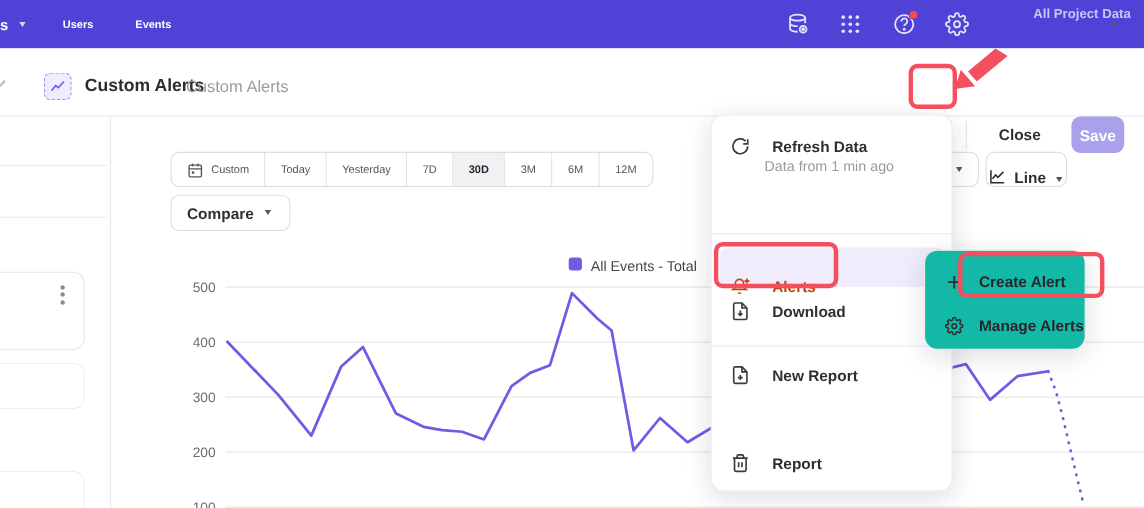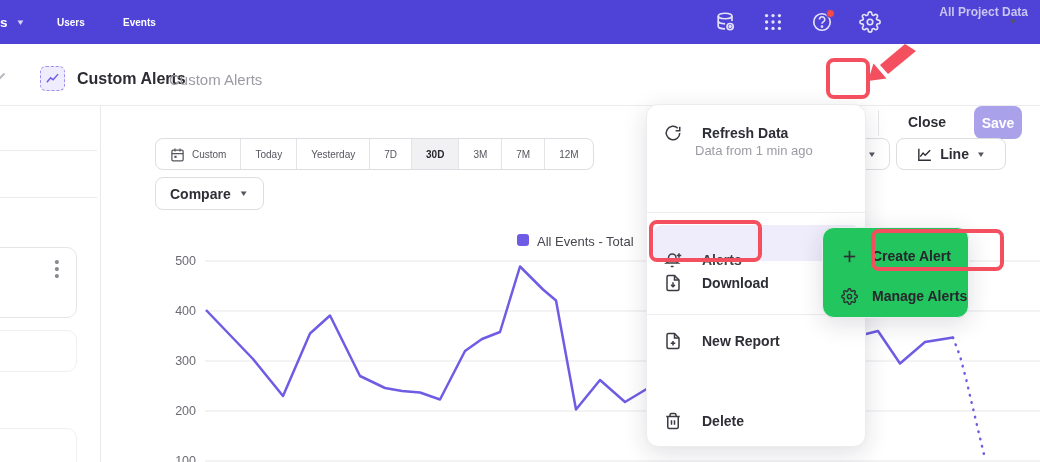--- a/index.html
+++ b/index.html
@@ -44,45 +44,45 @@
 
   
   .date-control { position:absolute; left:155px; top:138px; height:32px; display:flex; border:1px solid #dddde1; border-radius:8px; background:#fff; overflow:hidden; }
   .seg { display:flex; align-items:center; gap:7px; padding:0 14px; font-size:10px; color:#55555e; border-right:1px solid #e4e4e8; cursor:pointer; white-space:nowrap; }
   .seg:last-child { border-right:none; }
   .seg.sel { background:#f1f1f3; color:#26262c; font-weight:700; }
   .seg svg { width:15px; height:15px; color:#55555e; }
   .compare-btn { position:absolute; left:155px; top:177px; height:33px; padding:0 14px; display:flex; align-items:center; gap:8px; border:1px solid #dddde1; border-radius:8px; background:#fff; font-size:14px; font-weight:600; color:#2e2e36; cursor:pointer; }
   .chev { font-size:10px; color:#55555e; transform:scaleY(.8); }
   .hidden-dd { position:absolute; left:795px; top:138px; width:95px; height:32px; border:1px solid #dddde1; border-radius:8px; background:#fff; display:flex; align-items:center; justify-content:flex-end; padding-right:12px; cursor:pointer; z-index:1; }
-  .line-btn { position:absolute; left:896px; top:138px; width:110px; height:32px; border:1px solid #dddde1; border-radius:8px; background:#fff; display:flex; align-items:center; justify-content:center; gap:7px; font-size:14px; font-weight:600; color:#2e2e36; cursor:pointer; }
+  .line-btn { position:absolute; left:896px; top:138px; width:74px; height:32px; border:1px solid #dddde1; border-radius:8px; background:#fff; display:flex; align-items:flex-end; justify-content:center; gap:7px; font-size:14px; font-weight:600; color:#2e2e36; cursor:pointer; }
   .line-btn svg { width:17px; height:17px; color:#2e2e36; }
 
   
   #chart-svg { position:absolute; left:0; top:0; z-index:0; pointer-events:none; }
   .legend { position:absolute; left:517px; top:234px; display:flex; gap:8px; }
   .legend-swatch { width:12px; height:12px; border-radius:3px; background:#6858e8; }
   .legend-label { font-size:13px; color:#46464e; }
 
   
   .menu { position:absolute; left:646px; top:104px; width:220px; height:343px; background:#fff; border:1px solid #ececef; border-radius:12px; box-shadow:0 6px 24px rgba(30,30,60,.14); z-index:10; }
   .menu-row { position:absolute; left:7px; width:206px; height:36px; display:flex; align-items:center; border-radius:8px; cursor:pointer; }
   .menu-row .mi { width:18px; height:18px; margin-left:10px; color:#3a3a42; flex:none; }
   .menu-row .mi svg { width:18px; height:18px; display:block; }
   .menu-row .ml { margin-left:20px; font-size:14px; font-weight:600; color:#2e2e36; }
   .menu-row .spring { flex:1; }
   .menu-row .shortcut { margin-right:14px; font-size:13px; color:#8d8d95; }
   .menu-row .subarrow { margin-right:14px; font-size:13px; color:#55555e; }
   .menu-sub { position:absolute; left:48px; top:38px; font-size:13px; color:#9b9ba3; }
   .menu-sep { position:absolute; left:0; width:220px; height:1px; background:#ececef; }
   .menu-row.hl { background:#efecfb; }
-  .menu-row.hl .mi, .menu-row.hl .ml, .menu-row.hl .subarrow { color:#404040;margin-top:33px; }
-
-  
-  .submenu { position:absolute; left:822px; top:227px; width:147px; height:91px; background:#22c55e; border:1px solid #ececef; border-radius:12px; box-shadow:0 6px 24px rgba(30,30,60,.14); z-index:10; }
+  .menu-row.hl .mi, .menu-row.hl .ml, .menu-row.hl .subarrow { color:#c2410c;margin-top:33px; }
+
+  
+  .submenu { position:absolute; left:840px; top:227px; width:147px; height:91px; background:#14b8a6; border:1px solid #ececef; border-radius:12px; box-shadow:0 6px 24px rgba(30,30,60,.14); z-index:10; }
   .submenu-row { position:absolute; left:6px; width:135px; height:36px; display:flex; align-items:center; border-radius:8px; cursor:pointer; }
   .submenu-row .mi { width:17px; height:17px; margin-left:12px; color:#2e2e36; flex:none; }
   .submenu-row .mi svg { width:17px; height:17px; display:block; }
   .submenu-row .ml { margin-left:14px; font-size:14px; font-weight:700; color:#26262c; white-space:nowrap; }
 
   
   .red-box { position:absolute; border:4px solid #f44f5e; border-radius:8px; z-index:20; pointer-events:none; }
   #annot-arrow { position:absolute; left:0; top:0; z-index:20; pointer-events:none; }
 </style>
 </head>
@@ -218,21 +218,21 @@
     <div class="seg">
         <span>7D</span>
       </div>
     <div class="seg sel">
         <span>30D</span>
       </div>
     <div class="seg">
         <span>3M</span>
       </div>
     <div class="seg">
-        <span>7M</span>
+        <span>6M</span>
       </div>
     <div class="seg">
         <span>12M</span>
       </div>
   </div>
 
   <div class="compare-btn">
     <span>Compare</span>
     <span class="chev">▼</span>
   </div>
@@ -310,21 +310,21 @@
 
     <div class="menu-row" style="top:298px">
       <span class="mi">
         <svg viewBox="0 0 24 24" fill="none" stroke="currentColor" stroke-width="2">
             <polyline points="3 6 5 6 21 6"></polyline>
             <path d="M19 6v14a2 2 0 01-2 2H7a2 2 0 01-2-2V6m3 0V4a2 2 0 012-2h4a2 2 0 012 2v2"></path>
             <line x1="10" y1="11" x2="10" y2="17"></line>
             <line x1="14" y1="11" x2="14" y2="17"></line>
           </svg>
       </span>
-      <span class="ml">Delete</span>
+      <span class="ml">Report</span>
     </div>
   </div>
 
   <div class="submenu">
     <div class="submenu-row" style="top:10px">
       <span class="mi">
         <svg viewBox="0 0 24 24" fill="none" stroke="currentColor" stroke-width="2.4">
             <line x1="12" y1="4" x2="12" y2="20"></line>
             <line x1="4" y1="12" x2="20" y2="12"></line>
           </svg>

